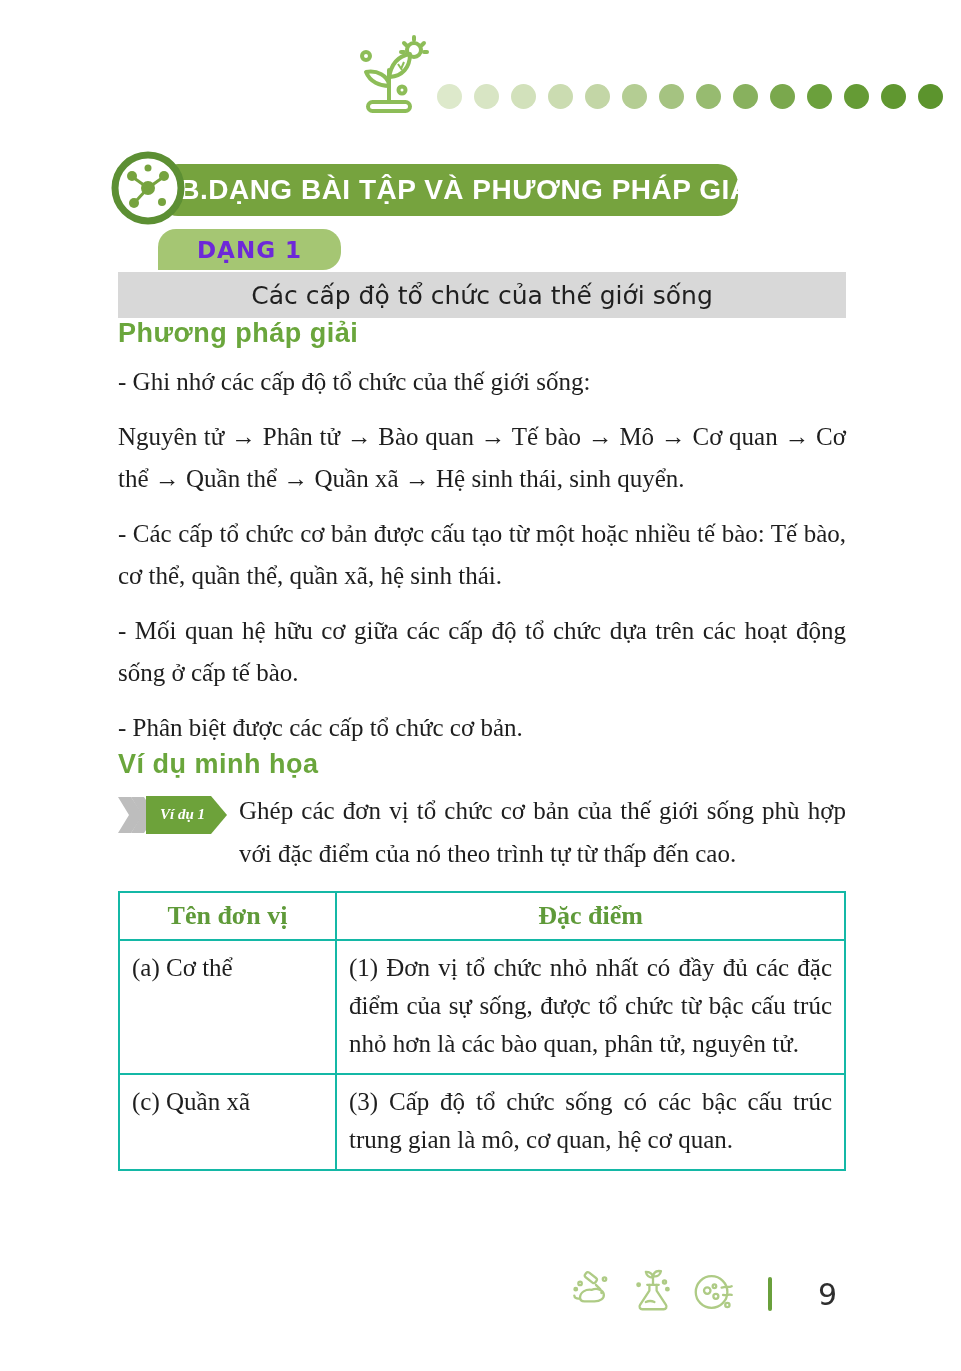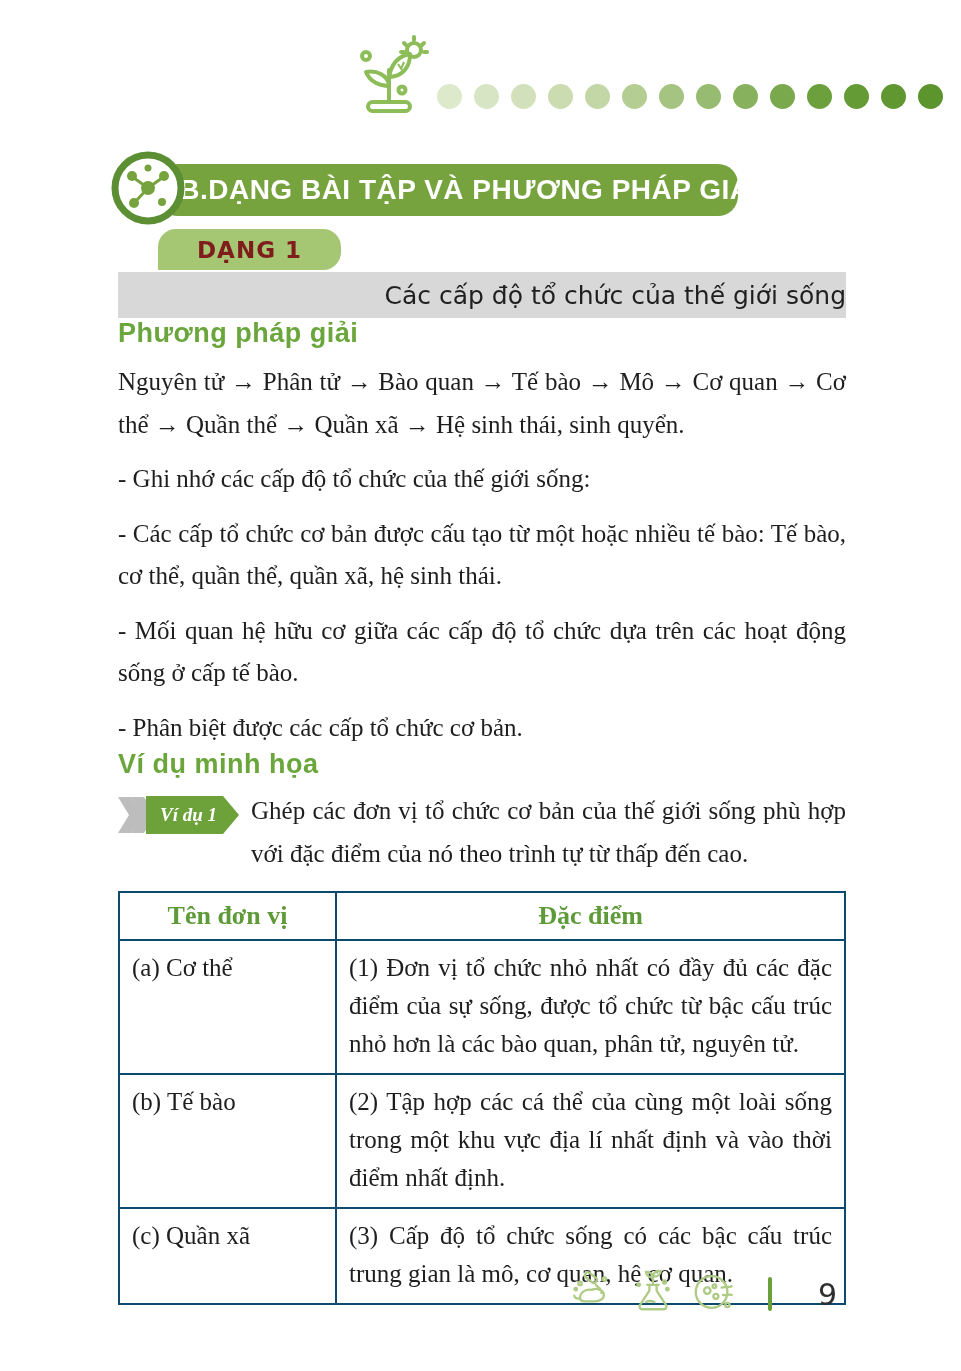--- a/index.html
+++ b/index.html
@@ -36,27 +36,27 @@
   .magnifier { position:absolute; left:-10px; top:-16px; }
 
   
   .dang-tab {
     margin-left:40px; margin-top:5px; width:183px; height:41px;
     background:#a5c673; border-radius:18px 18px 18px 0;
     display:flex; align-items:center; justify-content:center;
   }
   .dang-tab span {
     font-family:"DejaVu Sans","Liberation Sans",sans-serif;
-    font-size:23px; font-weight:600; color:#7f1d1d; letter-spacing:1px;
+    font-size:23px; font-weight:600; color:#6d28d9; letter-spacing:1px;
   }
 
   
   .topic-bar {
     margin-top:2px; width:100%; height:46px; background:#d8d8d8;
-    display:flex; align-items:center; justify-content:flex-end;
+    display:flex; align-items:center; justify-content:center;
   }
   .topic-bar span {
     font-family:"DejaVu Sans","Liberation Sans",sans-serif;
     font-size:25px; color:#1f1f1f;
   }
 
   
   .green-heading {
     margin-top:0;
     font-family:"Liberation Sans","DejaVu Sans",sans-serif;
@@ -74,31 +74,31 @@
   .vd-badge { float:left; display:flex; align-items:center; height:38px; margin:6px 12px 0 0; }
   .chev { width:25px; height:36px; background:#bdbdbd;
     clip-path:polygon(0 0, 52% 0, 100% 50%, 52% 100%, 0 100%, 44% 50%); }
   .chev + .chev { margin-left:-12px; }
   .vd-flag {
     margin-left:-10px; height:38px; background:#6da23a;
     display:flex; align-items:center; padding:0 22px 0 14px;
     clip-path:polygon(0 0, calc(100% - 16px) 0, 100% 50%, calc(100% - 16px) 100%, 0 100%);
   }
   .vd-flag span {
-    color:#ffffff; font-weight:bold; font-style:italic; font-size:19px;
+    color:#ffffff; font-weight:bold; font-style:italic; font-size:15px;
     font-family:"Liberation Serif","DejaVu Serif",serif; white-space:nowrap;
   }
 
   
   .match-table {
     margin-top:16px; width:100%;
     border-collapse:collapse;
   }
   .match-table th, .match-table td {
-    border:2px solid #0c4a6e; vertical-align:top;
+    border:2px solid #14b8a6; vertical-align:top;
   }
   .match-table th {
     font-size:26px; color:#5f9a39; font-weight:bold;
     text-align:center; padding:8px 6px;
   }
   .match-table td {
     font-size:25px; line-height:1.52; padding:8px 12px 10px 12px;
   }
   .match-table td.unit-cell { width:217px; }
   .match-table td.desc-cell { text-align:justify; }
@@ -184,22 +184,22 @@
 
     <div class="dang-tab">
       <span>DẠNG 1</span>
     </div>
 
     <div class="topic-bar">
       <span>Các cấp độ tổ chức của thế giới sống</span>
     </div>
 
     <div class="green-heading">Phương pháp giải</div>
+    <p class="para">- Ghi nhớ các cấp độ tổ chức của thế giới sống:</p>
     <p class="para">Nguyên tử → Phân tử → Bào quan → Tế bào → Mô → Cơ quan → Cơ thể → Quần thể → Quần xã → Hệ sinh thái, sinh quyển.</p>
-    <p class="para">- Ghi nhớ các cấp độ tổ chức của thế giới sống:</p>
     <p class="para">- Các cấp tổ chức cơ bản  được cấu tạo từ một hoặc nhiều tế bào: Tế bào, cơ thể, quần thể, quần xã, hệ sinh thái.</p>
     <p class="para">- Mối quan hệ hữu cơ giữa các cấp độ tổ chức dựa trên các hoạt động sống ở cấp tế bào.</p>
     <p class="para">- Phân biệt được các cấp tổ chức cơ bản.</p>
 
     <div class="green-heading">Ví dụ minh họa</div>
     <div class="example-line">
       <span class="vd-badge">
         <span class="chev"></span>
         <span class="chev"></span>
         <span class="vd-flag">
@@ -213,24 +213,20 @@
       <thead>
         <tr>
           <th>Tên đơn vị</th>
           <th>Đặc điểm</th>
         </tr>
       </thead>
       <tbody>
         <tr>
           <td class="unit-cell">(a) Cơ thể</td>
           <td class="desc-cell">(1) Đơn vị tổ chức nhỏ nhất có đầy đủ các đặc điểm của sự sống, được tổ chức từ bậc cấu trúc nhỏ hơn là các bào quan, phân tử, nguyên tử.</td>
-        </tr>
-        <tr>
-          <td class="unit-cell">(b) Tế bào</td>
-          <td class="desc-cell">(2) Tập hợp các cá thể của cùng một loài sống trong một khu vực địa lí nhất định và vào thời điểm nhất định.</td>
         </tr>
         <tr>
           <td class="unit-cell">(c) Quần xã</td>
           <td class="desc-cell">(3) Cấp độ tổ chức sống có các bậc cấu trúc trung gian là mô, cơ quan, hệ cơ quan.</td>
         </tr>
       </tbody>
     </table>
 
   </div>
 

